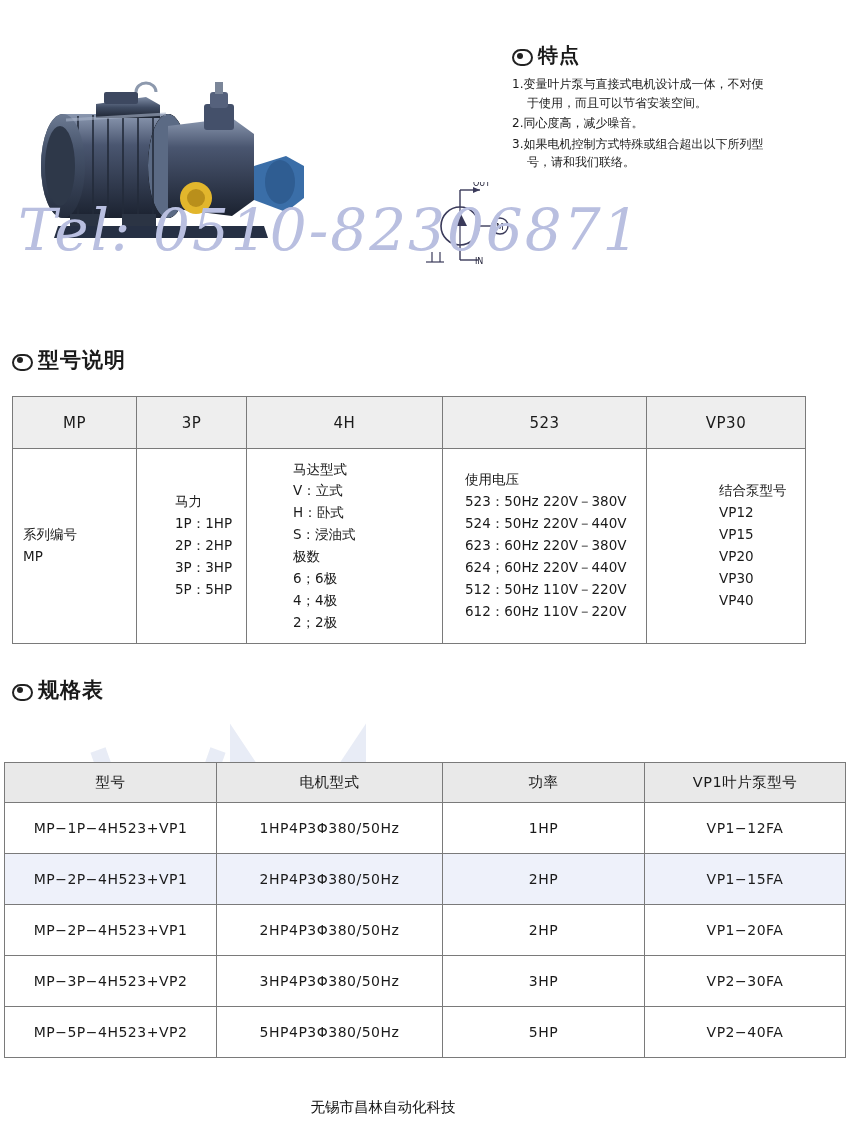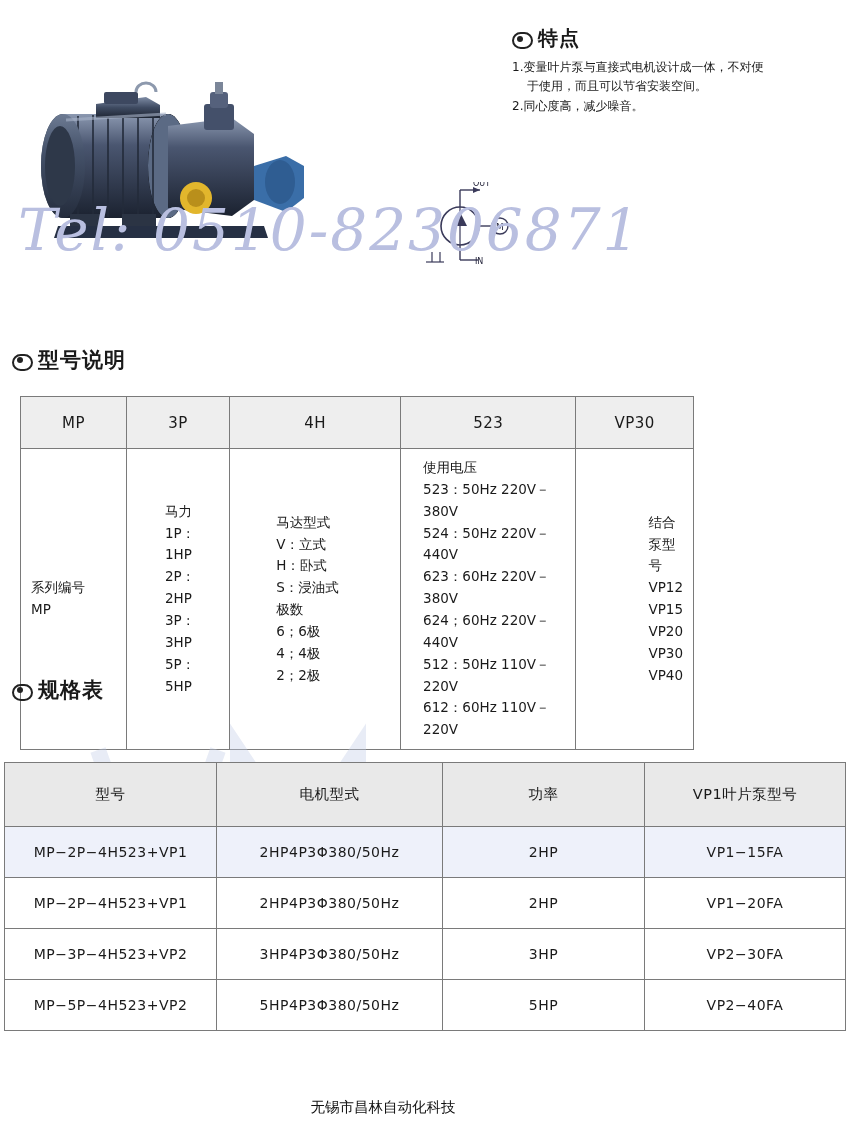--- a/index.html
+++ b/index.html
@@ -48,21 +48,21 @@
   .photo svg { display: block; }
 
   
   .schematic {
     position: absolute; left: 418px; top: 182px;
     width: 110px; height: 90px;
   }
 
   
   .features {
-    position: absolute; left: 512px; top: 25px; width: 330px;
+    position: absolute; left: 512px; top: 42px; width: 330px;
   }
   .features .heading { font-size: 20px; margin-bottom: 6px; }
   .features p {
     margin: 0 0 2px 0;
     font-size: 12px; line-height: 1.55;
     text-indent: 0;
   }
   .features p .cont { display: block; padding-left: 15px; }
 
   
@@ -90,21 +90,21 @@
   #title-model { position: absolute; left: 12px; top: 346px; }
 
   .tbl {
     position: absolute; border-collapse: collapse;
     font-size: 13.5px;
   }
   .tbl td, .tbl th { border: 1px solid #7a7a7a; }
 
   
   #model-table {
-    left: 20px; top: 396px; width: 674px;
+    left: 12px; top: 396px; width: 794px;
   }
   #model-table .hdr td {
     background: #eeeeee; text-align: center; font-weight: normal;
     font-size: 15px; height: 52px; letter-spacing: .5px;
   }
   #model-table .body td {
     height: 195px; vertical-align: middle; padding: 8px 10px;
     line-height: 1.62; font-size: 13.5px;
   }
   #model-table .c1 { }
@@ -115,21 +115,21 @@
   #model-table .c5 .inner { padding-left: 62px; }
 
   
   #title-spec { position: absolute; left: 12px; top: 676px; }
 
   #spec-table {
     left: 4px; top: 762px; width: 842px;
   }
   #spec-table th {
     background: #e9e9e9; font-weight: normal; font-size: 14.5px;
-    height: 64px; text-align: center; letter-spacing: .5px;
+    height: 40px; text-align: center; letter-spacing: .5px;
   }
   #spec-table td {
     height: 51px; text-align: center; font-size: 14px;
     letter-spacing: .5px;
   }
   #spec-table tr.alt td { background: #eef1fa; }
   #spec-table tr.plain td { background: #ffffff; }
 
   
   .footer {
@@ -234,20 +234,24 @@
       <span class="eye"></span>
       <span>特点</span>
     </div>
     <p>
       <span>1.变量叶片泵与直接式电机设计成一体，不对便</span>
       <span class="cont">于使用，而且可以节省安装空间。</span>
     </p>
     <p>
       <span>2.同心度高，减少噪音。</span>
     </p>
+    <p>
+      <span>3.如果电机控制方式特殊或组合超出以下所列型</span>
+      <span class="cont">号，请和我们联络。</span>
+    </p>
   </div>
 
   <div class="wm-tel">Tel: 0510-82306871</div>
 
   <div class="heading" id="title-model">
     <span class="eye"></span>
     <span>型号说明</span>
   </div>
 
   <table class="tbl" id="model-table">
@@ -329,20 +333,26 @@
   <table class="tbl" id="spec-table">
     <thead>
       <tr>
         <th style="width:212px">型号</th>
         <th style="width:226px">电机型式</th>
         <th style="width:202px">功率</th>
         <th>VP1叶片泵型号</th>
       </tr>
     </thead>
     <tbody>
+      <tr class="plain">
+        <td>MP−1P−4H523+VP1</td>
+        <td>1HP4P3Φ380/50Hz</td>
+        <td>1HP</td>
+        <td>VP1−12FA</td>
+      </tr>
       <tr class="alt">
         <td>MP−2P−4H523+VP1</td>
         <td>2HP4P3Φ380/50Hz</td>
         <td>2HP</td>
         <td>VP1−15FA</td>
       </tr>
       <tr class="plain">
         <td>MP−2P−4H523+VP1</td>
         <td>2HP4P3Φ380/50Hz</td>
         <td>2HP</td>

